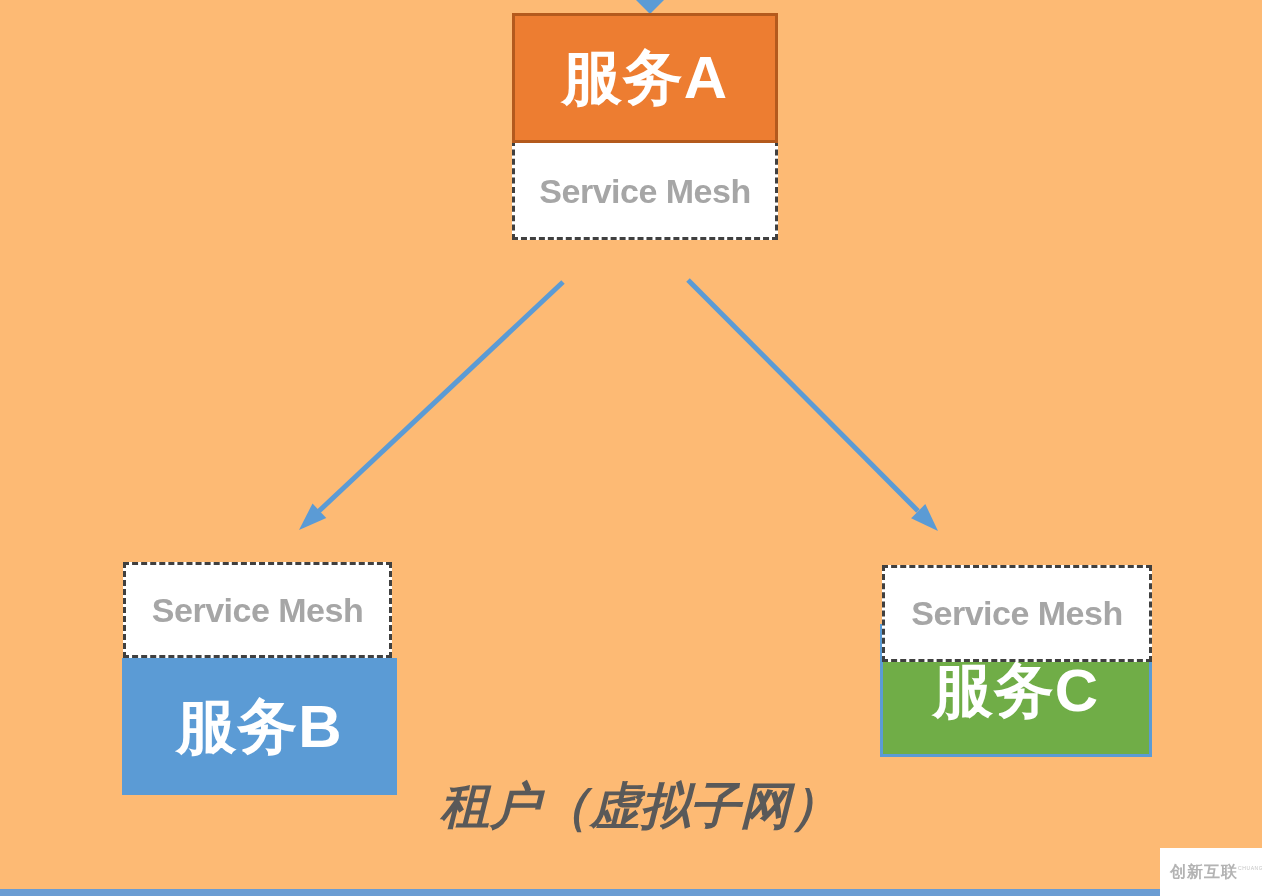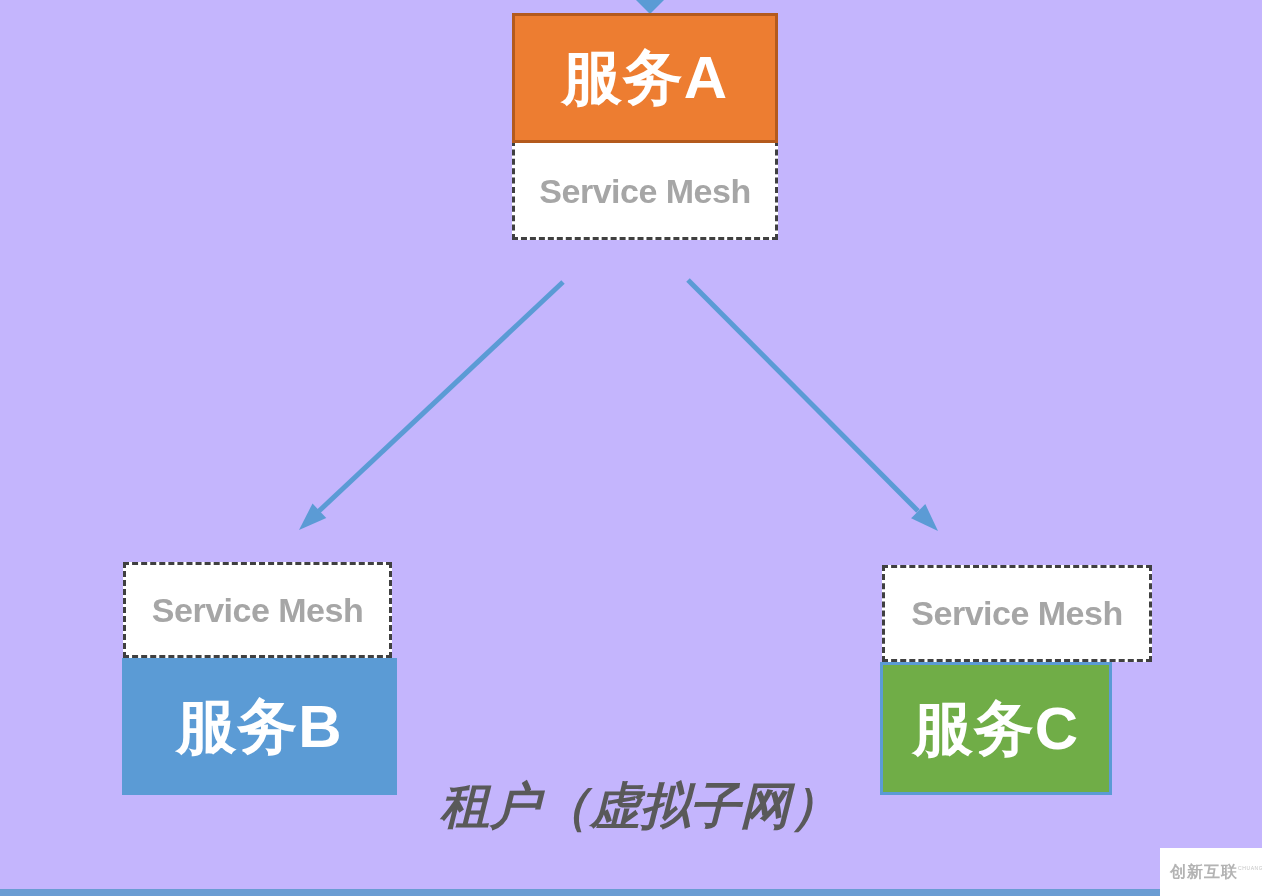--- a/index.html
+++ b/index.html
@@ -3,21 +3,21 @@
 <meta charset="utf-8">
 <style>
   * { margin: 0; padding: 0; box-sizing: border-box; }
   html, body { background: #ffffff; }
   body { font-family: "Liberation Sans", "DejaVu Sans", sans-serif; }
 
   .canvas {
     position: relative;
     width: 1262px;
     height: 896px;
-    background: #c4b5fd;
+    background: #fdba74;
     overflow: hidden;
   }
 
   .arrow-layer {
     position: absolute;
     left: 0; top: 0;
     width: 1262px; height: 896px;
     z-index: 1;
     pointer-events: none;
   }
@@ -51,21 +51,21 @@
     letter-spacing: -0.5px;
     color: #A6A6A6;
     white-space: nowrap;
   }
 
   .service-a { left: 512px; top: 13px;  width: 266px; height: 130px; border: 3px solid #B45A1D; background: #ED7D31; z-index: 3; }
   .mesh-a    { left: 512px; top: 140px; width: 266px; height: 100px; padding-top: 3px; }
   .mesh-b    { left: 123px; top: 562px; width: 269px; height: 96px; }
   .service-b { left: 122px; top: 658px; width: 275px; height: 137px; background: #5B9BD5; z-index: 1; align-items: center; }
   .mesh-c    { left: 882px; top: 565px; width: 270px; height: 97px; }
-  .service-c { left: 880px; top: 662px; width: 232px; height: 133px; border: 3px solid #5B9BD5; background: #70AD47; z-index: 1; }
+  .service-c { left: 880px; top: 624px; width: 272px; height: 133px; border: 3px solid #5B9BD5; background: #70AD47; z-index: 1; }
 
   .caption {
     position: absolute;
     left: 390px; top: 773px;
     width: 500px;
     text-align: center;
     font-size: 50px;
     font-weight: bold;
     color: #595959;
     white-space: nowrap;

